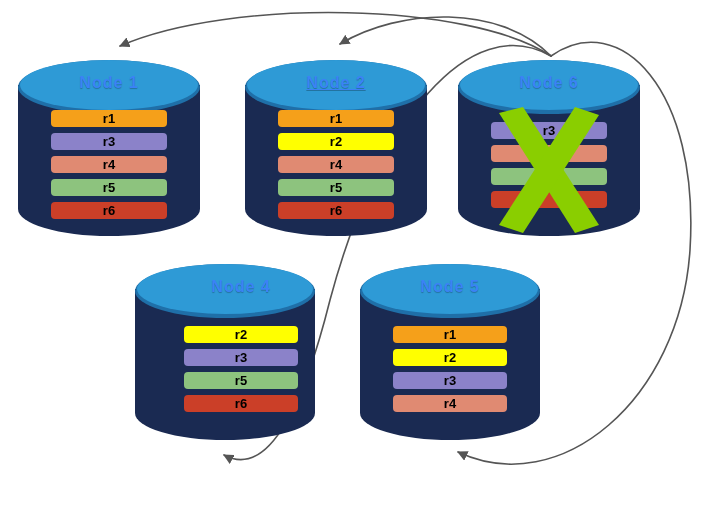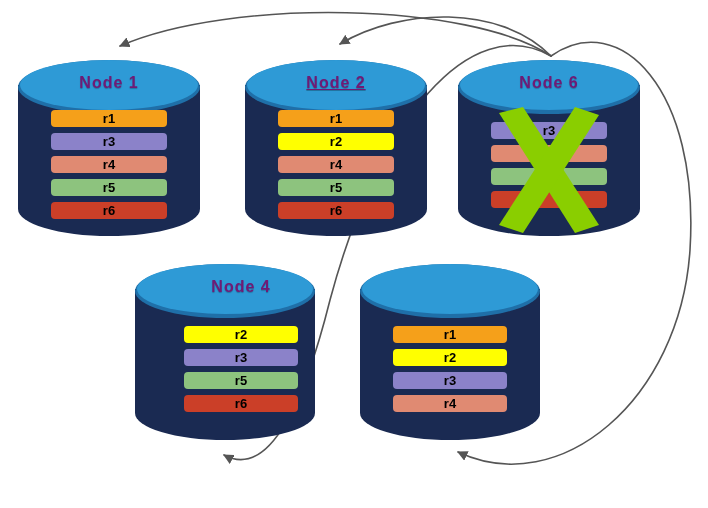--- a/index.html
+++ b/index.html
@@ -29,21 +29,21 @@
   }
   .node-svg {
     position: absolute;
     left: 0; top: 0;
   }
   .node-title {
     position: absolute;
     left: 0;
     width: 100%;
     text-align: center;
-    color: #701a75;
+    color: #3b82f6;
     font-weight: bold;
     font-size: 16px;
     letter-spacing: 1px;
     z-index: 3;
     text-shadow: 0 1px 1px rgba(0,0,0,0.25);
     pointer-events: none;
   }
   .shards {
     position: absolute;
     left: 0;
@@ -150,20 +150,21 @@
           <div class="shard" style="background: rgb(141, 195, 126); width: 114px;">r5</div>
           <div class="shard" style="background: rgb(203, 63, 40); width: 114px;">r6</div>
         </div>
       </div>
       <div class="node" style="left: 360px; top: 262px; width: 180px; height: 178px;">
         <svg class="node-svg" width="180" height="178" viewBox="0 0 180 178">
           <path d="M 0 27 L 0 151 A 90 27 0 0 0 180 151 L 180 27 Z" fill="#1A2A52"></path>
           <ellipse cx="90" cy="29" rx="90" ry="27" fill="#1F6FA8"></ellipse>
           <ellipse cx="90" cy="27" rx="88" ry="25" fill="#2E9AD6"></ellipse>
         </svg>
+        <div class="node-title" style="top: 16px;">Node  5</div>
         <div class="shards" style="top: 63.5px;">
           <div class="shard" style="background: rgb(245, 160, 26); width: 114px;">r1</div>
           <div class="shard" style="background: rgb(255, 255, 0); width: 114px;">r2</div>
           <div class="shard" style="background: rgb(139, 130, 201); width: 114px;">r3</div>
           <div class="shard" style="background: rgb(224, 138, 114); width: 114px;">r4</div>
         </div>
       </div>
     </div>
 
 </div>

